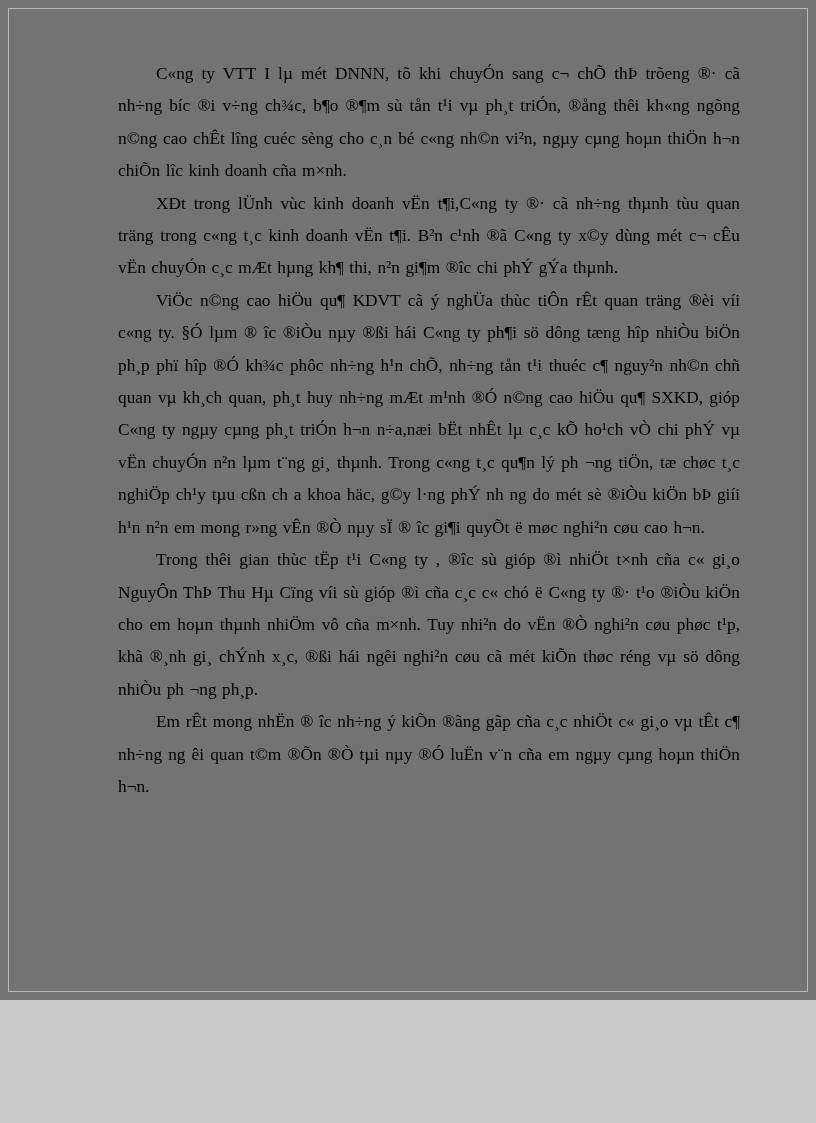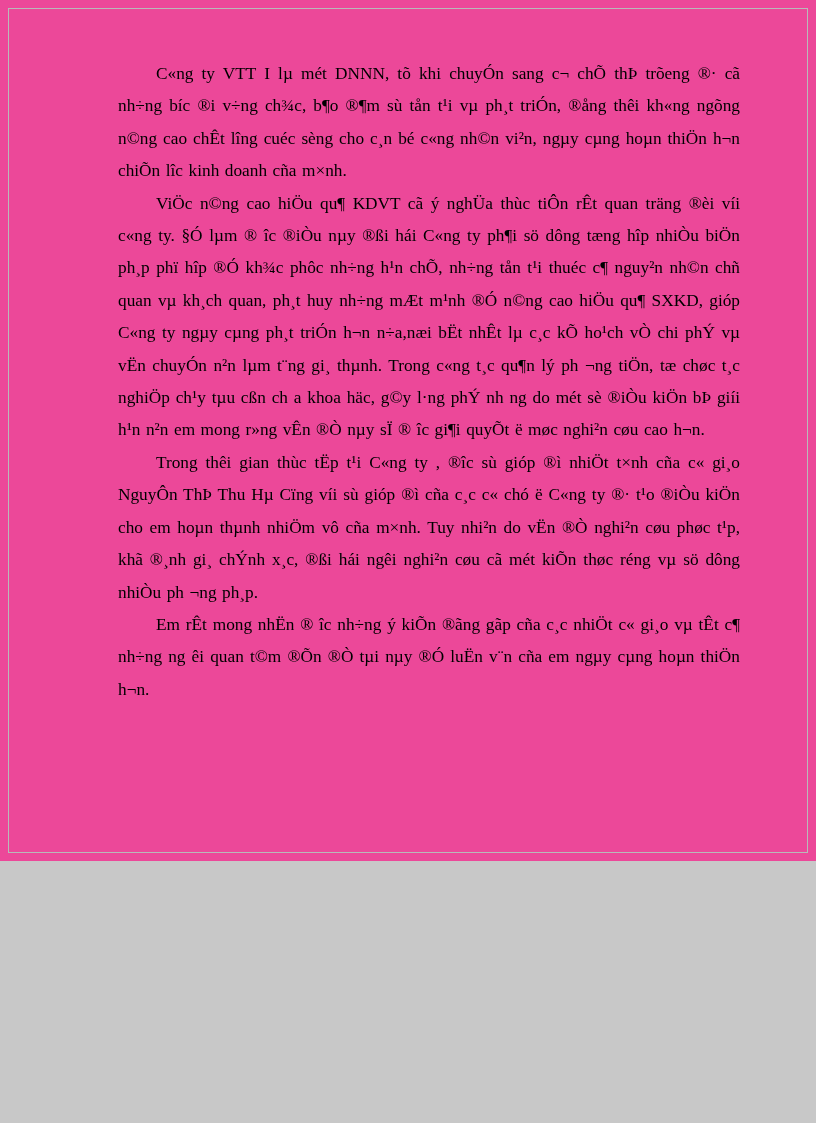--- a/index.html
+++ b/index.html
@@ -6,22 +6,22 @@
     margin: 0;
     padding: 0;
     background: #c8c8c8;
   }
   body {
     font-family: "Liberation Serif", serif;
   }
   .page {
     position: relative;
     width: 816px;
-    height: 861px;
-    background: #ec4899;
+    height: 1000px;
+    background: #737373;
     margin: 0 auto;
     overflow: hidden;
     box-sizing: border-box;
   }
   .page-border {
     position: absolute;
     left: 8px;
     top: 8px;
     right: 8px;
     bottom: 8px;
@@ -59,20 +59,21 @@
   }
 </style>
 </head>
 <body>
 
 <div class="page">
   <div class="page-border"></div>
 
   <div class="content">
     <p class="para">C«ng ty VTT I lµ mét DNNN, tõ khi chuyÓn sang c¬ chÕ thÞ trõeng ®· cã nh÷ng bíc ®i v÷ng ch¾c, b¶o ®¶m sù tån t¹i vµ ph¸t triÓn, ®ång thêi kh«ng ngõng n©ng cao chÊt lîng  cuéc sèng cho c¸n bé c«ng nh©n vi²n, ngµy cµng hoµn thiÖn h¬n chiÕn lîc  kinh doanh cña m×nh.</p>
+    <p class="para">XÐt trong lÜnh vùc kinh doanh vËn t¶i,C«ng ty ®· cã nh÷ng thµnh tùu quan träng trong c«ng t¸c kinh  doanh vËn t¶i. B²n c¹nh ®ã C«ng ty x©y dùng mét c¬ cÊu vËn chuyÓn c¸c mÆt hµng kh¶ thi, n²n gi¶m ®îc  chi phÝ gÝa thµnh.</p>
     <p class="para">ViÖc n©ng cao hiÖu qu¶ KDVT cã ý nghÜa thùc tiÔn rÊt quan träng ®èi víi c«ng ty. §Ó lµm ® îc ®iÒu nµy ®ßi hái C«ng ty ph¶i sö dông tæng hîp nhiÒu biÖn ph¸p phï hîp ®Ó kh¾c phôc nh÷ng h¹n chÕ, nh÷ng tån t¹i thuéc c¶ nguy²n nh©n chñ quan vµ kh¸ch quan, ph¸t huy nh÷ng mÆt m¹nh ®Ó n©ng cao hiÖu qu¶ SXKD, gióp C«ng ty ngµy cµng ph¸t triÓn h¬n n÷a,næi bËt nhÊt lµ c¸c kÕ ho¹ch vÒ chi phÝ vµ vËn chuyÓn n²n lµm t¨ng gi¸ thµnh. Trong c«ng t¸c qu¶n lý ph ¬ng tiÖn, tæ chøc t¸c nghiÖp ch¹y tµu cßn ch a khoa häc, g©y l·ng phÝ nh ng do mét sè ®iÒu kiÖn bÞ giíi h¹n n²n em mong r»ng vÊn ®Ò nµy sÏ ® îc gi¶i quyÕt ë møc nghi²n cøu cao h¬n.</p>
     <p class="para">Trong thêi gian thùc tËp t¹i C«ng ty , ®îc  sù gióp ®ì nhiÖt t×nh cña c« gi¸o NguyÔn ThÞ Thu Hµ Cïng víi sù gióp ®ì cña c¸c c« chó ë C«ng ty ®· t¹o ®iÒu kiÖn cho em hoµn thµnh nhiÖm vô cña m×nh. Tuy nhi²n  do vËn ®Ò nghi²n  cøu phøc t¹p, khã ®¸nh gi¸ chÝnh x¸c, ®ßi hái ngêi  nghi²n cøu cã mét kiÕn thøc réng vµ sö dông nhiÒu ph ¬ng  ph¸p.</p>
     <p class="para">Em rÊt mong nhËn ® îc nh÷ng ý kiÕn ®ãng gãp cña c¸c nhiÖt c« gi¸o vµ tÊt c¶ nh÷ng ng êi quan t©m ®Õn ®Ò tµi nµy ®Ó luËn v¨n cña em ngµy cµng hoµn thiÖn h¬n.</p>
   </div>
 
   <div class="footer">11</div>
 
 </div>
 
 </body></html>

